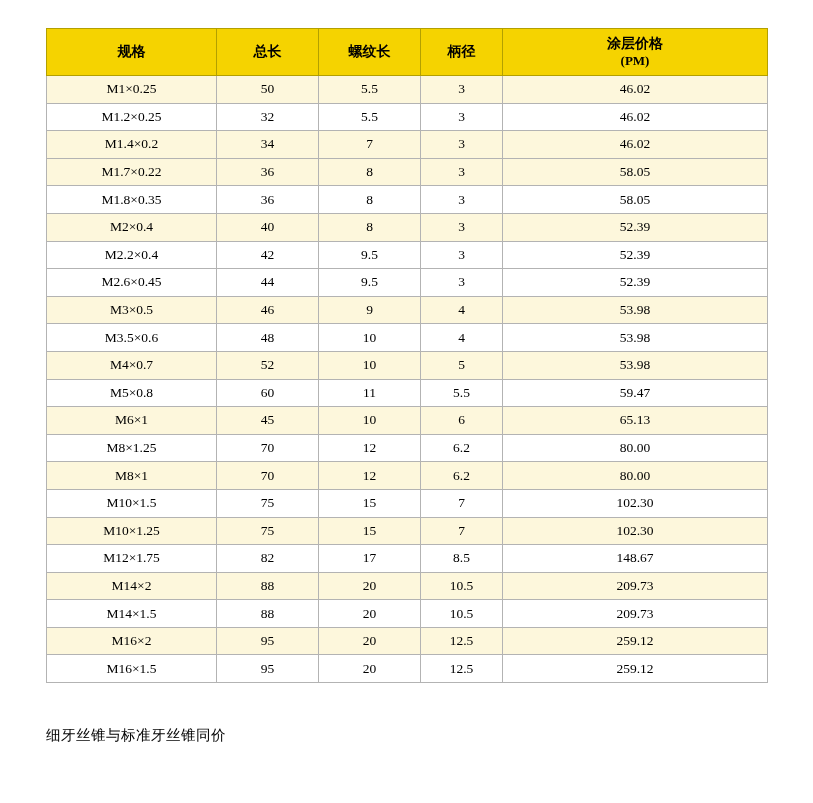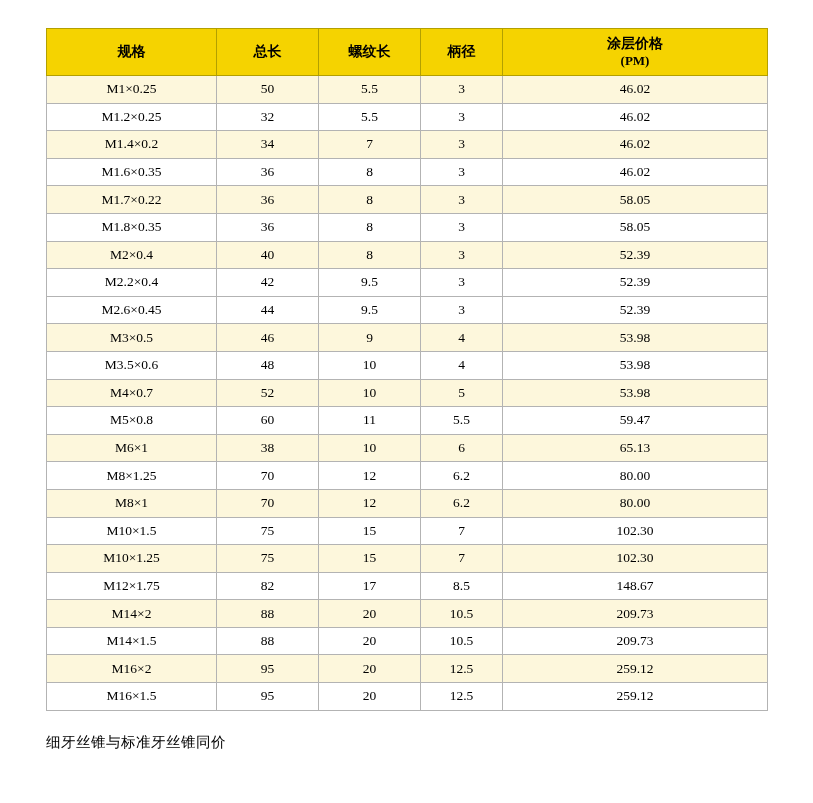--- a/index.html
+++ b/index.html
@@ -53,21 +53,21 @@
   tbody tr.even td {
     background: #ffffff;
     margin-left: 40px;
   }
   .col-spec   { width: 170px; }
   .col-total  { width: 102px; }
   .col-thread { width: 102px; }
   .col-shank  { width: 82px; }
   .col-price  { width: 265px; }
   .footnote {
-    margin-top: 22px;
+    margin-top: 43px;
     font-size: 14.5px;
     color: #000;
     letter-spacing: 0.5px;
   }
   .hdr-sub {
     display: block;
     font-size: 13px;
     font-weight: bold;
   }
 </style>
@@ -111,27 +111,20 @@
           <td>3</td>
           <td>46.02</td>
         </tr>
         <tr class="odd">
           <td>M1.4×0.2</td>
           <td>34</td>
           <td>7</td>
           <td>3</td>
           <td>46.02</td>
         </tr>
-        <tr class="even">
-          <td>M1.6×0.35</td>
-          <td>36</td>
-          <td>8</td>
-          <td>3</td>
-          <td>46.02</td>
-        </tr>
         <tr class="odd">
           <td>M1.7×0.22</td>
           <td>36</td>
           <td>8</td>
           <td>3</td>
           <td>58.05</td>
         </tr>
         <tr class="even">
           <td>M1.8×0.35</td>
           <td>36</td>
@@ -183,21 +176,21 @@
         </tr>
         <tr class="even">
           <td>M5×0.8</td>
           <td>60</td>
           <td>11</td>
           <td>5.5</td>
           <td>59.47</td>
         </tr>
         <tr class="odd">
           <td>M6×1</td>
-          <td>38</td>
+          <td>45</td>
           <td>10</td>
           <td>6</td>
           <td>65.13</td>
         </tr>
         <tr class="even">
           <td>M8×1.25</td>
           <td>70</td>
           <td>12</td>
           <td>6.2</td>
           <td>80.00</td>

